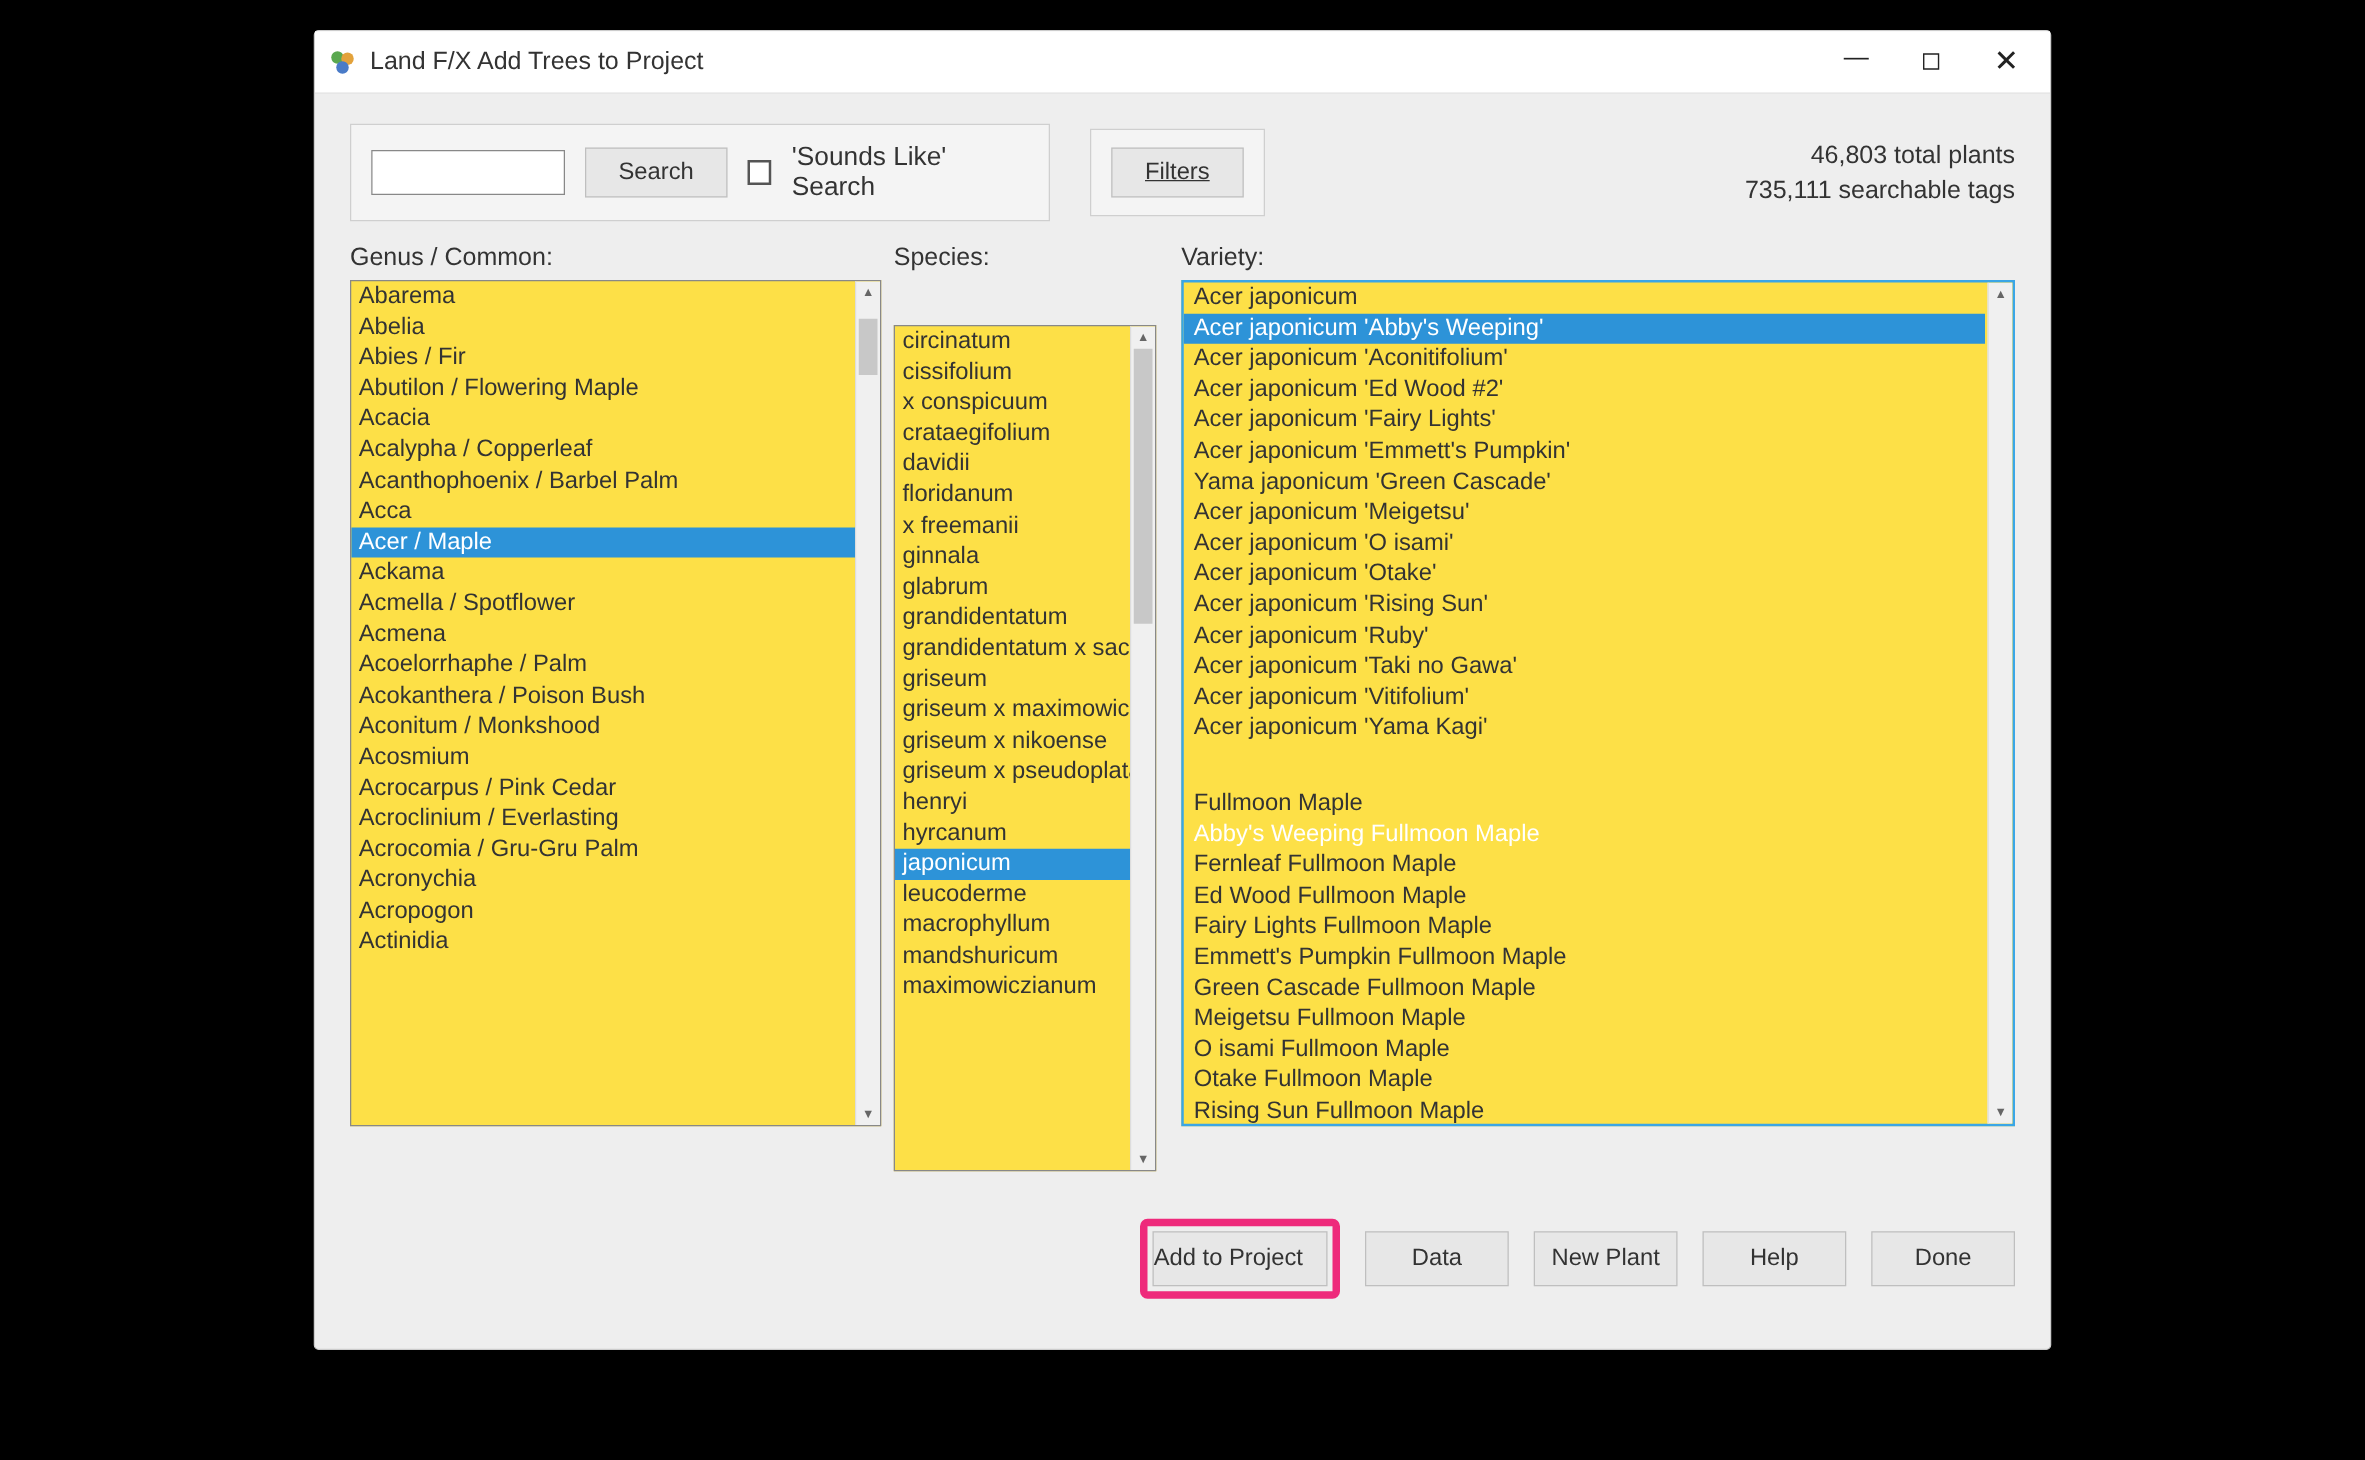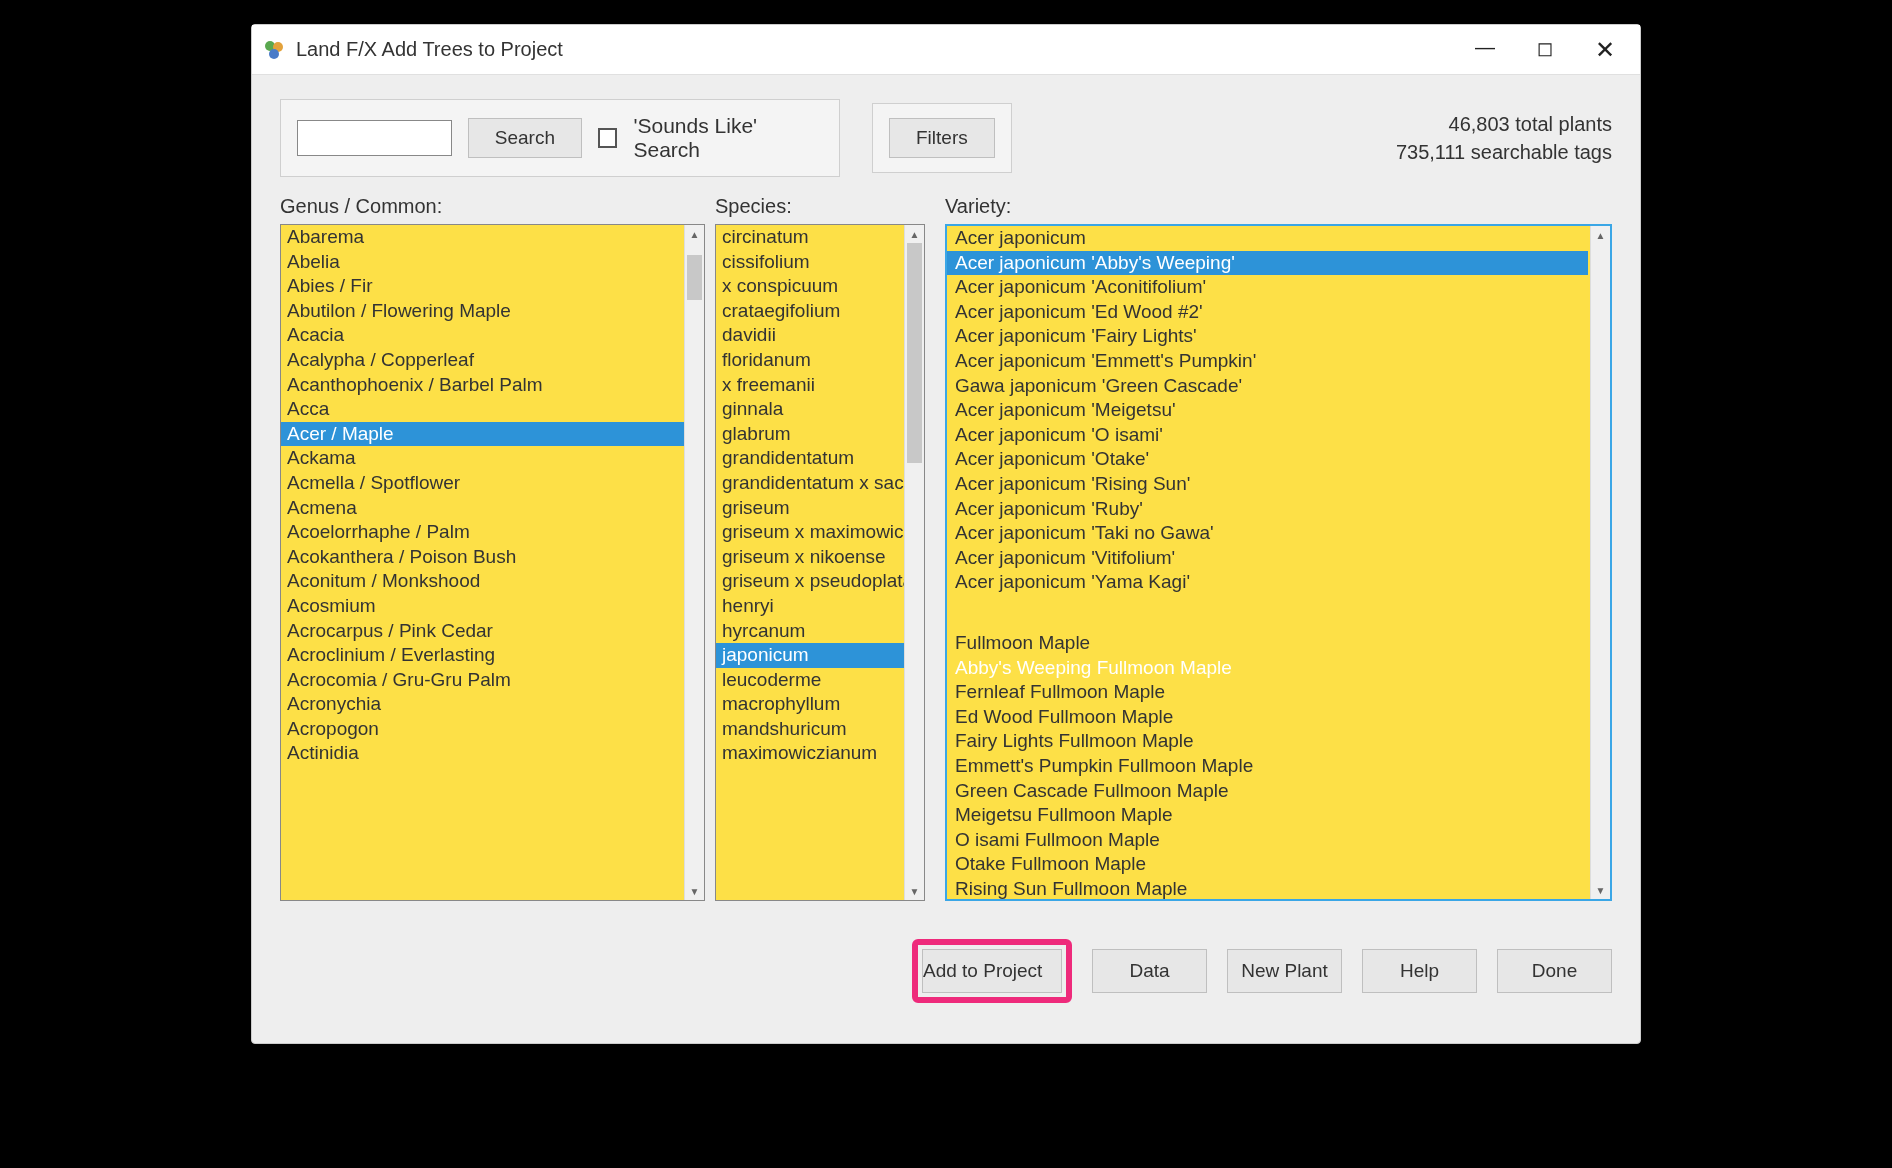--- a/index.html
+++ b/index.html
@@ -67,21 +67,21 @@
   }
   .panel {
     background: #f4f4f4;
     border: 1px solid #cfcfcf;
     padding: 14px 16px;
     display: flex;
     align-items: center;
     gap: 16px;
   }
   .panel.left { width: 560px; }
-  .panel.right { margin-left: 20px; }
+  .panel.right { margin-left: 20px; text-decoration: underline; }
   .spacer { flex: 1; }
   .search-input {
     width: 160px; height: 36px;
     background: #fff;
     border: 1px solid #888;
   }
   .btn {
     background: #e7e7e7;
     border: 1px solid #bfbfbf;
     padding: 8px 26px;
@@ -101,21 +101,21 @@
     color: #333;
     line-height: 1.4;
   }
   .columns {
     display: flex;
     padding: 0 28px 20px 28px;
     gap: 10px;
   }
   .col { display: flex; flex-direction: column; }
   .col.genus { width: 425px; }
-  .col.species { width: 210px; }
+  .col.species { width: 210px; gap: 36px; }
   .col.variety { flex: 1; margin-left: 10px; }
   .col-label {
     font-size: 20px;
     color: #333;
     margin-bottom: 6px;
   }
   .listbox {
     background: #fde047;
     border: 1px solid #888;
     height: 677px;
@@ -336,21 +336,21 @@
               </div>
               <div class="variety-row">
                 <span class="v-name">Acer japonicum 'Fairy Lights'</span>
                 <span class="v-common">Fairy Lights Fullmoon Maple</span>
               </div>
               <div class="variety-row">
                 <span class="v-name">Acer japonicum 'Emmett's Pumpkin'</span>
                 <span class="v-common">Emmett's Pumpkin Fullmoon Maple</span>
               </div>
               <div class="variety-row">
-                <span class="v-name">Gawa japonicum 'Green Cascade'</span>
+                <span class="v-name">Yama japonicum 'Green Cascade'</span>
                 <span class="v-common">Green Cascade Fullmoon Maple</span>
               </div>
               <div class="variety-row">
                 <span class="v-name">Acer japonicum 'Meigetsu'</span>
                 <span class="v-common">Meigetsu Fullmoon Maple</span>
               </div>
               <div class="variety-row">
                 <span class="v-name">Acer japonicum 'O isami'</span>
                 <span class="v-common">O isami Fullmoon Maple</span>
               </div>

